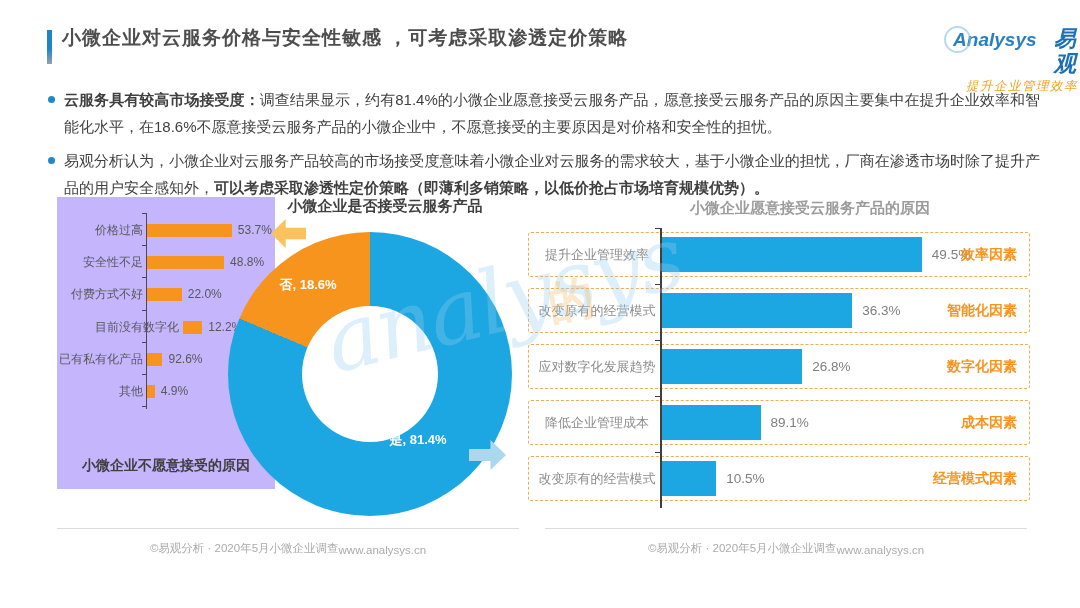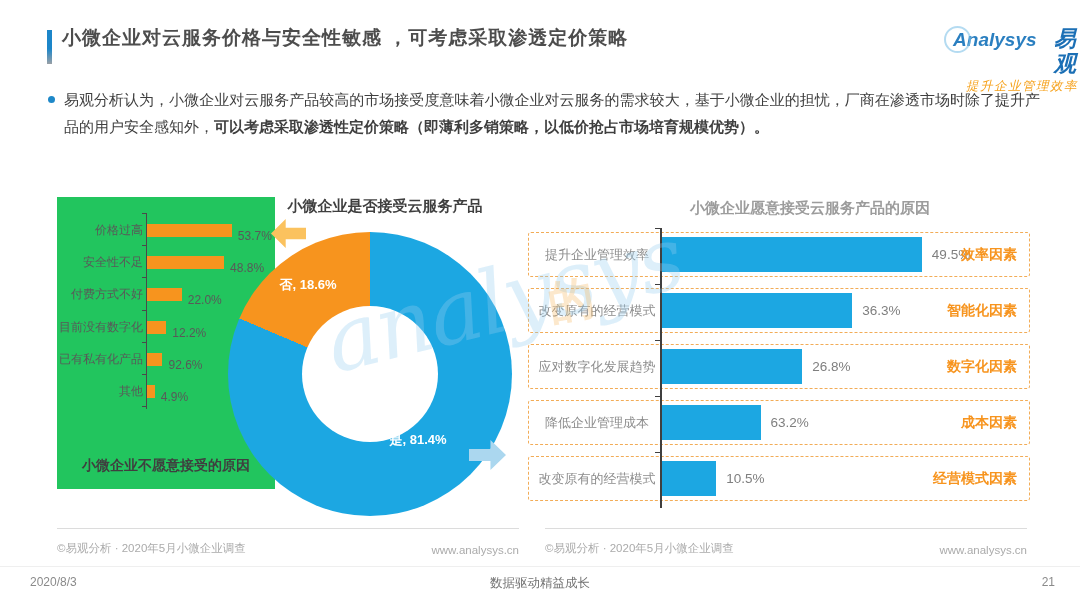--- a/index.html
+++ b/index.html
@@ -19,26 +19,26 @@
   .logo-cn { font-size:22px; font-weight:bold; font-style:italic; color:#1b6fb5; letter-spacing:2px;margin-left:13px; }
   .logo-tagline { font-size:12.5px; font-style:italic; color:#f6a21d; margin-top:2px; letter-spacing:1.5px; }
   
   .bullets { position:absolute; left:47px; top:86px; width:993px; list-style:none; }
   .bullets li { position:relative; padding-left:17px; font-size:15px; line-height:27px;
     color:#3f3f3f; text-align:justify; margin-bottom:7px; }
   .bullets li::before { content:""; position:absolute; left:1px; top:10px; width:7px; height:7px;
     border-radius:50%; background:#1e88c8; }
   .b { font-weight:bold; }
   
-  .left-panel { position:absolute; left:57px; top:197px; width:218px; height:292px; background:#22c55e; }
+  .left-panel { position:absolute; left:57px; top:197px; width:218px; height:292px; background:#c4b5fd; }
   .left-rows { position:absolute; left:0; top:0; width:100%; height:100%; }
   .lrow { position:absolute; left:0; right:0; height:15px; }
   .llbl { position:absolute; left:0; top:0; width:86px; text-align:right; font-size:12px; color:#595959; line-height:15px; }
   .lbar { position:absolute; left:90px; top:1px; height:13px; }
-  .lval { position:absolute; top:6px; font-size:12px; color:#595959; line-height:15px; white-space:nowrap; }
+  .lval { position:absolute; top:0; font-size:12px; color:#595959; line-height:15px; white-space:nowrap; }
   .left-axis { position:absolute; left:89px; top:16px; width:1px; height:196px; background:#4a4a4a; }
   .left-axis::before { content:""; position:absolute; left:-4px; top:0; width:4px; height:100%;
     background:repeating-linear-gradient(to bottom,#4a4a4a 0 1px,transparent 1px 32.2px); }
   .left-chart-title { position:absolute; left:0; right:0; bottom:14px; text-align:center;
     font-size:14px; font-weight:bold; color:#3f3f3f; }
   
   .donut-title { position:absolute; left:250px; top:197px; width:270px; text-align:center;
     font-size:15px; font-weight:bold; color:#3f3f3f; z-index:2; }
   .donut { position:absolute; left:228px; top:232px; width:284px; height:284px; border-radius:50%; z-index:1; }
   .donut-hole { position:absolute; left:74px; top:74px; width:136px; height:136px; background:#fff; border-radius:50%; }
@@ -58,21 +58,21 @@
     justify-content:center; font-size:13px; color:#8c8c8c; text-align:left; line-height:1.2; }
   .rbar { position:absolute; left:132px; top:4px; height:35px; }
   .rval { position:absolute; top:0; height:100%; display:flex; align-items:center; font-size:13.5px; color:#7f7f7f; }
   .rfac { position:absolute; right:12px; top:0; height:100%; display:flex; align-items:center;
     font-size:14px; font-weight:bold; color:#f7941e; }
   .right-axis { position:absolute; left:660px; top:228px; width:2px; height:280px; background:#3f3f3f; z-index:2; }
   .right-axis::before { content:""; position:absolute; left:-5px; top:0; width:5px; height:100%;
     background:repeating-linear-gradient(to bottom,#3f3f3f 0 1px,transparent 1px 56px); }
   
   .source { position:absolute; top:528px; height:28px; font-size:11.5px; color:#ababab;
-    border-top:1px solid #dcdcdc; display:flex; justify-content:space-between; align-items:flex-end; }
+    border-top:1px solid #dcdcdc; display:flex; justify-content:center; align-items:flex-end; }
   .source-left { left:57px; width:462px; }
   .source-right { left:545px; width:482px; }
   .footer { position:absolute; left:0; right:0; top:566px; height:32px; border-top:1px solid #efefef; }
   .footer-date { position:absolute; left:30px; top:8px; font-size:12px; color:#8a8a8a; }
   .footer-slogan { position:absolute; left:0; right:0; top:8px; text-align:center; font-size:12.5px; color:#737373; }
   .footer-page { position:absolute; right:25px; top:8px; font-size:12px; color:#8a8a8a; }
   
   .wm-script { position:absolute; left:322px; top:248px; font-size:88px; font-style:italic;
     font-family:"DejaVu Serif",serif; color:rgba(150,205,240,.32); transform:rotate(-14deg);
     z-index:6; pointer-events:none; letter-spacing:-2px; }
@@ -90,41 +90,42 @@
   <div class="logo">
     <span class="logo-circle"></span>
     <div>
       <span class="logo-en">Analysys</span>
       <span class="logo-cn">易观</span>
     </div>
     <div class="logo-tagline">提升企业管理效率</div>
   </div>
 
   <ul class="bullets">
+    <li><span class="b">云服务具有较高市场接受度：</span><span>调查结果显示，约有81.4%的小微企业愿意接受云服务产品，愿意接受云服务产品的原因主要集中在提升企业效率和智能化水平，在18.6%不愿意接受云服务产品的小微企业中，不愿意接受的主要原因是对价格和安全性的担忧。</span><span class="b"></span></li>
     <li><span class="b"></span><span>易观分析认为，小微企业对云服务产品较高的市场接受度意味着小微企业对云服务的需求较大，基于小微企业的担忧，厂商在渗透市场时除了提升产品的用户安全感知外，</span><span class="b">可以考虑采取渗透性定价策略（即薄利多销策略，以低价抢占市场培育规模优势）。</span></li>
   </ul>
 
   <div class="left-panel">
     <div class="left-rows" id="left-rows">
         <div class="lrow" style="top: 26px;">
           <span class="llbl">价格过高</span>
           <span class="lbar" style="width: 84.846px; background: rgb(247, 148, 30);"></span>
           <span class="lval" style="left: 180.846px;">53.7%</span>
         </div>
         <div class="lrow" style="top: 58.2px;">
           <span class="llbl">安全性不足</span>
           <span class="lbar" style="width: 77.104px; background: rgb(247, 148, 30);"></span>
           <span class="lval" style="left: 173.104px;">48.8%</span>
         </div>
         <div class="lrow" style="top: 90.4px;">
           <span class="llbl">付费方式不好</span>
           <span class="lbar" style="width: 34.76px; background: rgb(247, 148, 30);"></span>
           <span class="lval" style="left: 130.76px;">22.0%</span>
         </div>
-        <div class="lrow" style="top: 122.6px;">
+        <div class="lrow" style="top: 122.6px; margin-left: 36px;">
           <span class="llbl">目前没有数字化</span>
           <span class="lbar" style="width: 19.276px; background: rgb(247, 148, 30);"></span>
           <span class="lval" style="left: 115.276px;">12.2%</span>
         </div>
         <div class="lrow" style="top: 154.8px;">
           <span class="llbl">已有私有化产品</span>
           <span class="lbar" style="width: 15.484px; background: rgb(247, 148, 30);"></span>
           <span class="lval" style="left: 111.484px;">92.6%</span>
         </div>
         <div class="lrow" style="top: 187px;">
@@ -162,21 +163,21 @@
       </div>
       <div class="rrow">
         <span class="rlbl">应对数字化发展趋势</span>
         <span class="rbar" style="width: 141.236px; background: rgb(28, 167, 226);"></span>
         <span class="rval" style="left: 283.236px;">26.8%</span>
         <span class="rfac">数字化因素</span>
       </div>
       <div class="rrow">
         <span class="rlbl">降低企业管理成本</span>
         <span class="rbar" style="width: 99.603px; background: rgb(28, 167, 226);"></span>
-        <span class="rval" style="left: 241.603px;">63.2%</span>
+        <span class="rval" style="left: 241.603px;">89.1%</span>
         <span class="rfac">成本因素</span>
       </div>
       <div class="rrow">
         <span class="rlbl">改变原有的经营模式</span>
         <span class="rbar" style="width: 55.335px; background: rgb(28, 167, 226);"></span>
         <span class="rval" style="left: 197.335px; text-align: right;">10.5%</span>
         <span class="rfac">经营模式因素</span>
       </div>
     </div>
   <div class="right-axis"></div>
@@ -186,19 +187,14 @@
     <span>www.analysys.cn</span>
   </div>
   <div class="source source-right">
     <span>©易观分析 · 2020年5月小微企业调查</span>
     <span>www.analysys.cn</span>
   </div>
 
   <div class="wm-script">analysys</div>
   <div class="wm-char">的</div>
 
-  <div class="footer">
-    <span class="footer-date">2020/8/3</span>
-    <span class="footer-slogan">数据驱动精益成长</span>
-    <span class="footer-page">21</span>
-  </div>
 
 </div>
 
 </body></html>

